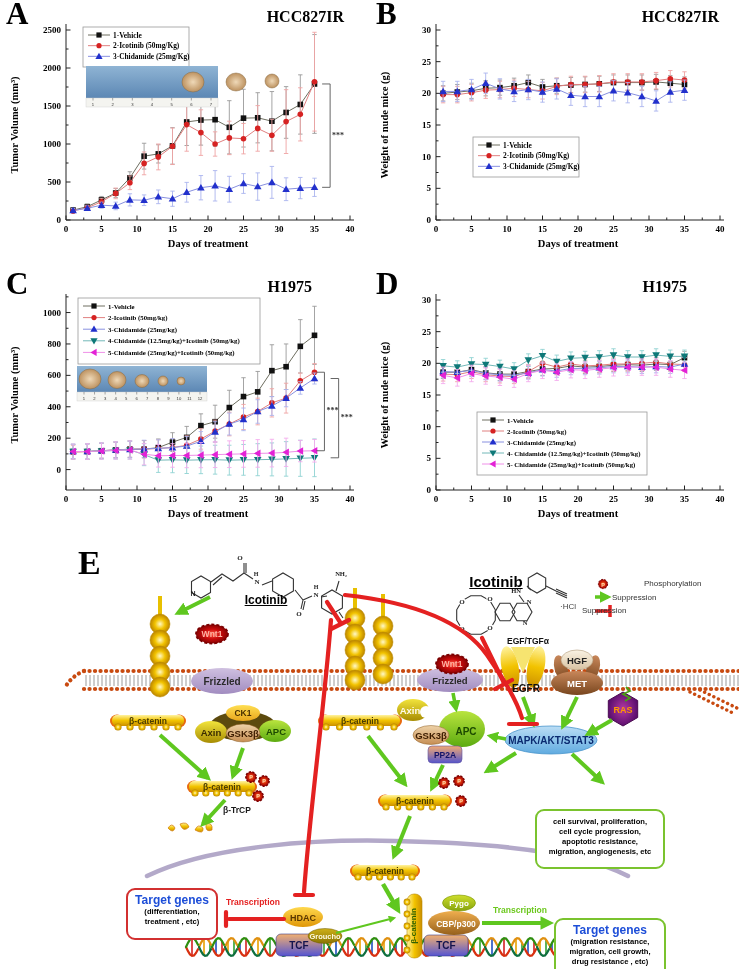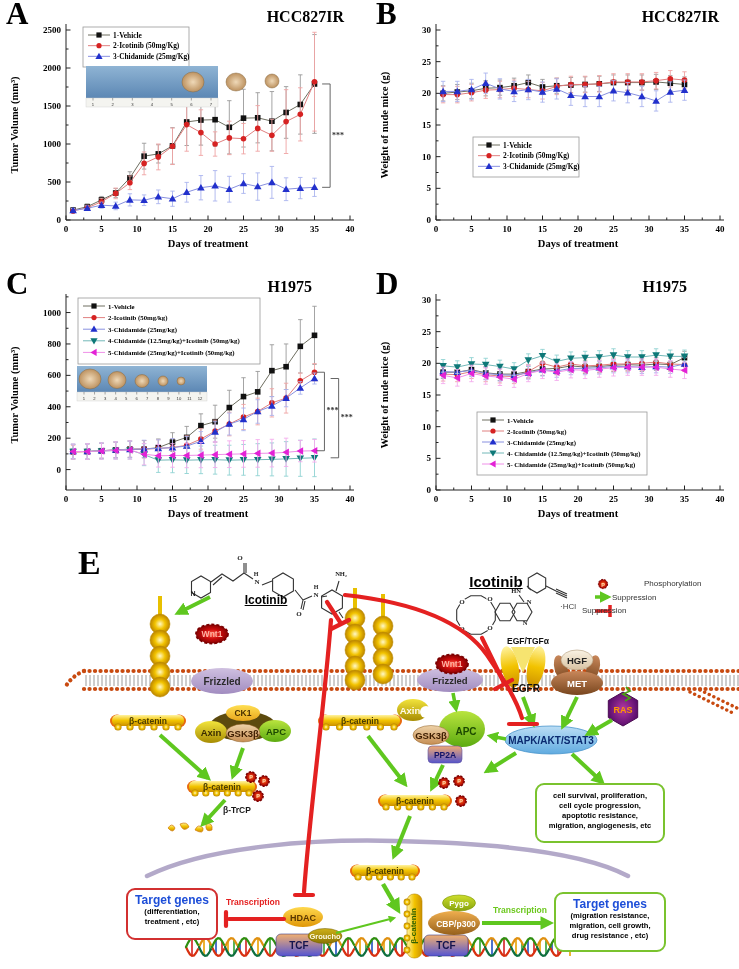--- a/index.html
+++ b/index.html
@@ -12,21 +12,21 @@
   .tA{right:26px}.tB{right:20px}.tC{right:58px}.tD{right:52px}
   .pathway-wrap{position:absolute;left:0;top:540px;width:739px;height:429px;}
   .e-letter{position:absolute;left:78px;top:4px;font:bold 34px "Liberation Serif",serif;color:#000;}
   .chem-label{position:absolute;font:bold 12px "Liberation Sans",sans-serif;color:#000;text-decoration:underline;text-align:center;}
   .lg-label{position:absolute;font:8px "Liberation Sans",sans-serif;color:#333;}
   .hcl{position:absolute;font:8px "Liberation Sans",sans-serif;color:#444;}
   .gbox{position:absolute;background:#fff;border-radius:9px;text-align:center;box-sizing:border-box;padding:3px 2px;}
   .gbox .bt{font:bold 12px "Liberation Sans",sans-serif;color:#1d4ed8;}
   .gbox .bl{font:bold 7.6px "Liberation Sans",sans-serif;color:#000;line-height:1.3;}
   .box-red{border:2.5px solid #d23030;}
-  .box-green{border:2.5px solid #7ac32e;}
+  .box-green{border:2.5px solid #7ac32e;margin-top:26px;}
 </style>
 </head>
 <body>
 
 <div class="page">
   <div class="panel" id="pA">
     <svg id="svgA" width="370" height="270">
         <defs>
           <linearGradient id="photoGrad" x1="0" y1="0" x2="0" y2="1">
             <stop offset="0%" stop-color="#8fb4d4"></stop>

